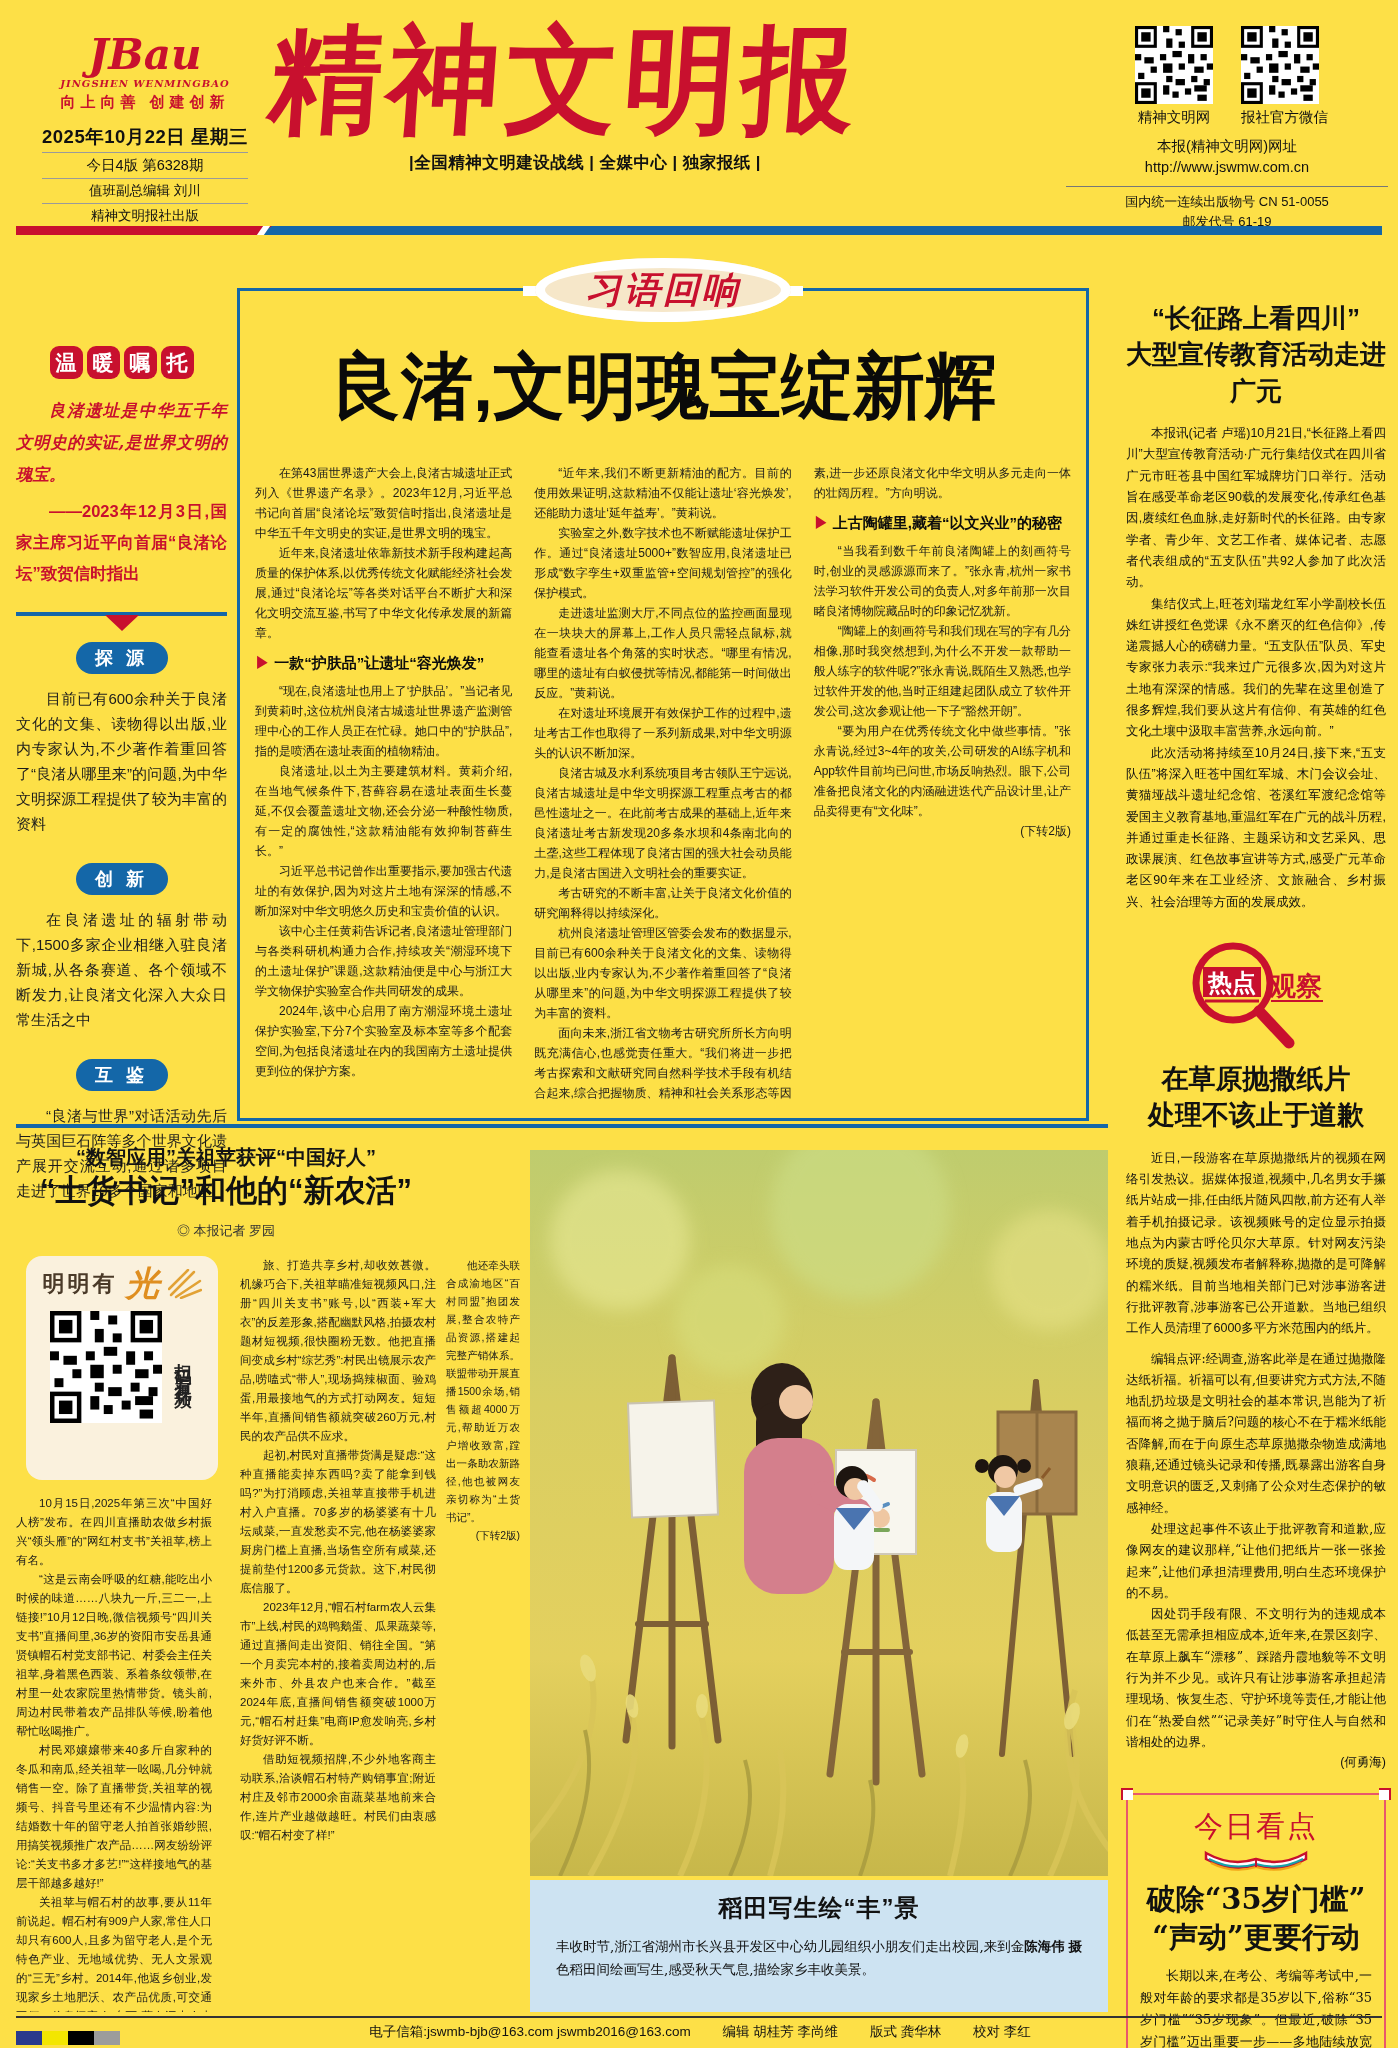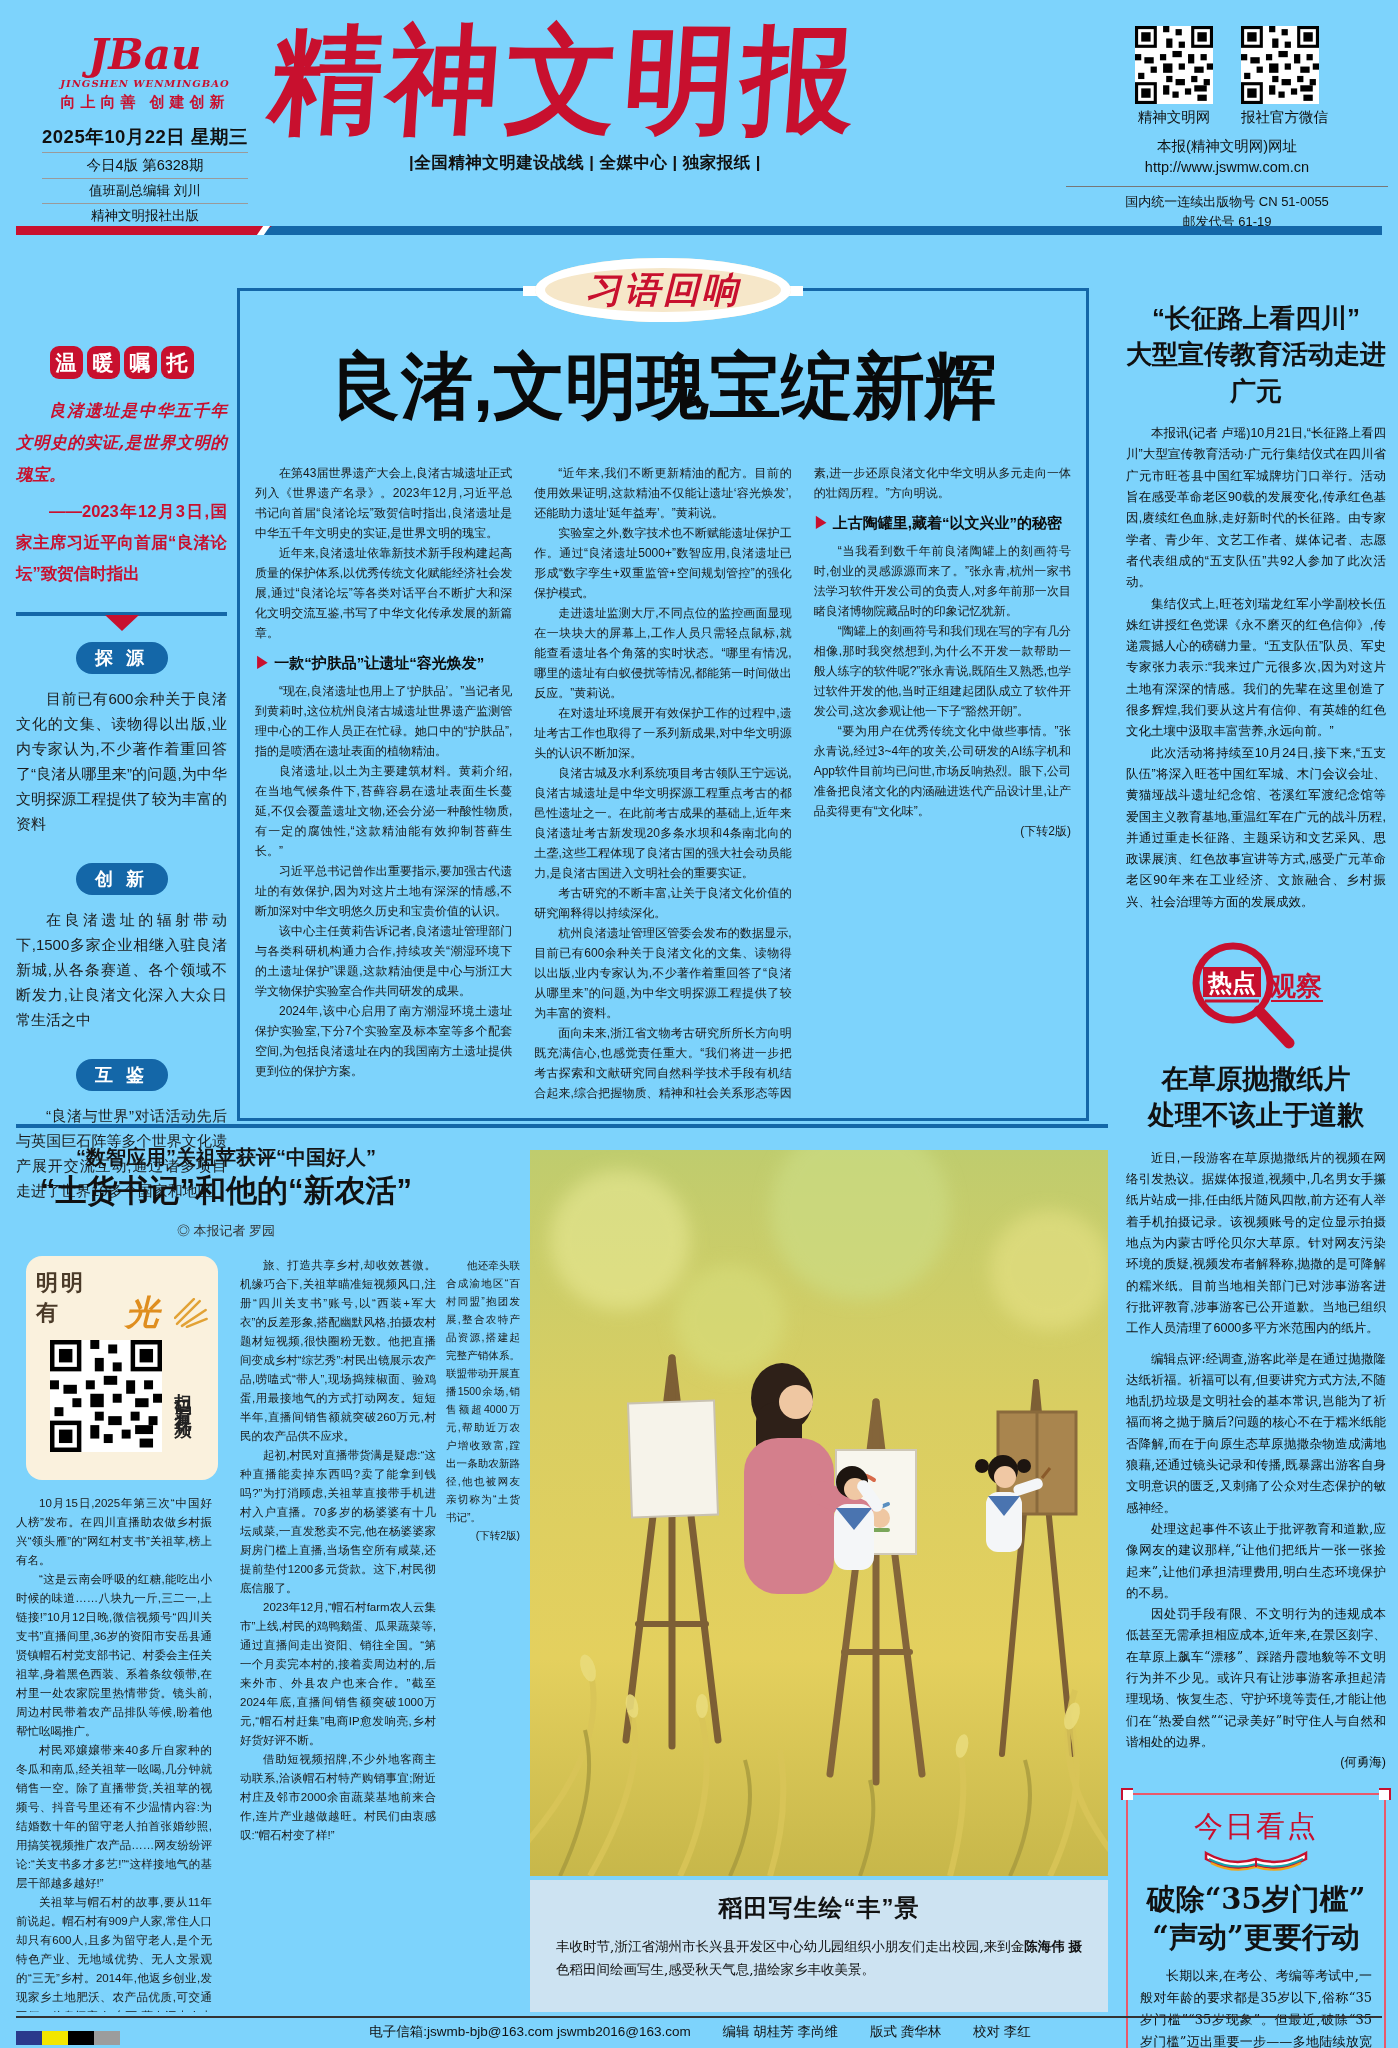--- a/index.html
+++ b/index.html
@@ -1,17 +1,17 @@
 <!DOCTYPE html>
 <html><head>
 <meta charset="utf-8">
 <style>
   *{margin:0;padding:0;box-sizing:border-box}
   body{background:#fff;font-family:"Liberation Sans",sans-serif;color:#111}
-  #page{position:relative;width:1398px;height:2048px;background:#7dd3fc;overflow:hidden}
+  #page{position:relative;width:1398px;height:2048px;background:#fde047;overflow:hidden}
   .abs{position:absolute}
 
   
   .hdr-left{left:42px;top:34px;width:206px}
   .logo-script{text-align:center;font-family:"DejaVu Serif",serif;font-style:italic;font-weight:700;font-size:42px;color:#c8102e;line-height:1}
   .logo-sub{text-align:center;font-family:"DejaVu Serif",serif;font-style:italic;font-weight:700;font-size:10px;color:#c8102e;letter-spacing:1px;margin-top:2px}
   .logo-slogan{text-align:center;font-size:15px;font-weight:700;color:#c8102e;letter-spacing:5px;margin-top:4px;white-space:nowrap}
   .hdr-rows{margin-top:9px}
   .hdr-row{text-align:center;padding:3px 0;border-bottom:1px solid #9a9a9a}
   .hdr-row.r1{font-size:18.5px;font-weight:800;letter-spacing:0.5px}
@@ -77,21 +77,21 @@
   .jinri-head{font-family:"DejaVu Serif",serif;font-size:29px;font-weight:900;text-align:center;line-height:1.3;margin:6px 0 8px}
   .jinri-body{font-family:"DejaVu Serif",serif;font-size:13px;line-height:22px;text-align:justify}
   .jinri-body p{text-indent:2em}
 
   
   .rule-blue{left:16px;top:1124px;width:1092px;height:4px;background:#1467a8}
   .kicker{left:16px;top:1144px;width:420px;text-align:center;font-size:20px;font-weight:700;color:#141414;white-space:nowrap}
   .bot-headline{left:16px;top:1170px;width:420px;text-align:center;font-size:31px;font-weight:900;white-space:nowrap}
   .byline{left:16px;top:1222px;width:420px;text-align:center;font-size:13px;color:#333}
   .mingbox{left:26px;top:1256px;width:192px;height:224px;background:#faf1dd;border-radius:16px;padding:12px 10px}
-  .ming-title{display:flex;align-items:flex-end;justify-content:center;gap:15px}
+  .ming-title{display:flex;align-items:flex-end;justify-content:center;gap:8px}
   .ming-dark{font-size:22px;font-weight:900;color:#4a3a28;letter-spacing:3px}
   .ming-light{font-family:"DejaVu Serif",serif;font-style:italic;font-size:34px;font-weight:900;color:#df8e1f;line-height:0.9}
   .ming-qr-row{display:flex;margin-top:12px;gap:10px;align-items:center;justify-content:center}
   .ming-qr-row svg{width:112px;height:112px}
   .ming-label{writing-mode:vertical-rl;font-size:17px;font-weight:700;letter-spacing:7px;color:#222}
   .btext{font-size:11.5px;line-height:19px;text-align:justify;overflow:hidden;color:#1a1a1a}
   .btext p{text-indent:2em}
   .bcol1{left:16px;top:1494px;width:196px;height:518px}
   .bcol2{left:240px;top:1256px;width:196px;height:756px}
   .bcol3{left:446px;top:1256px;width:74px;height:756px;font-size:10.5px;line-height:18px}

